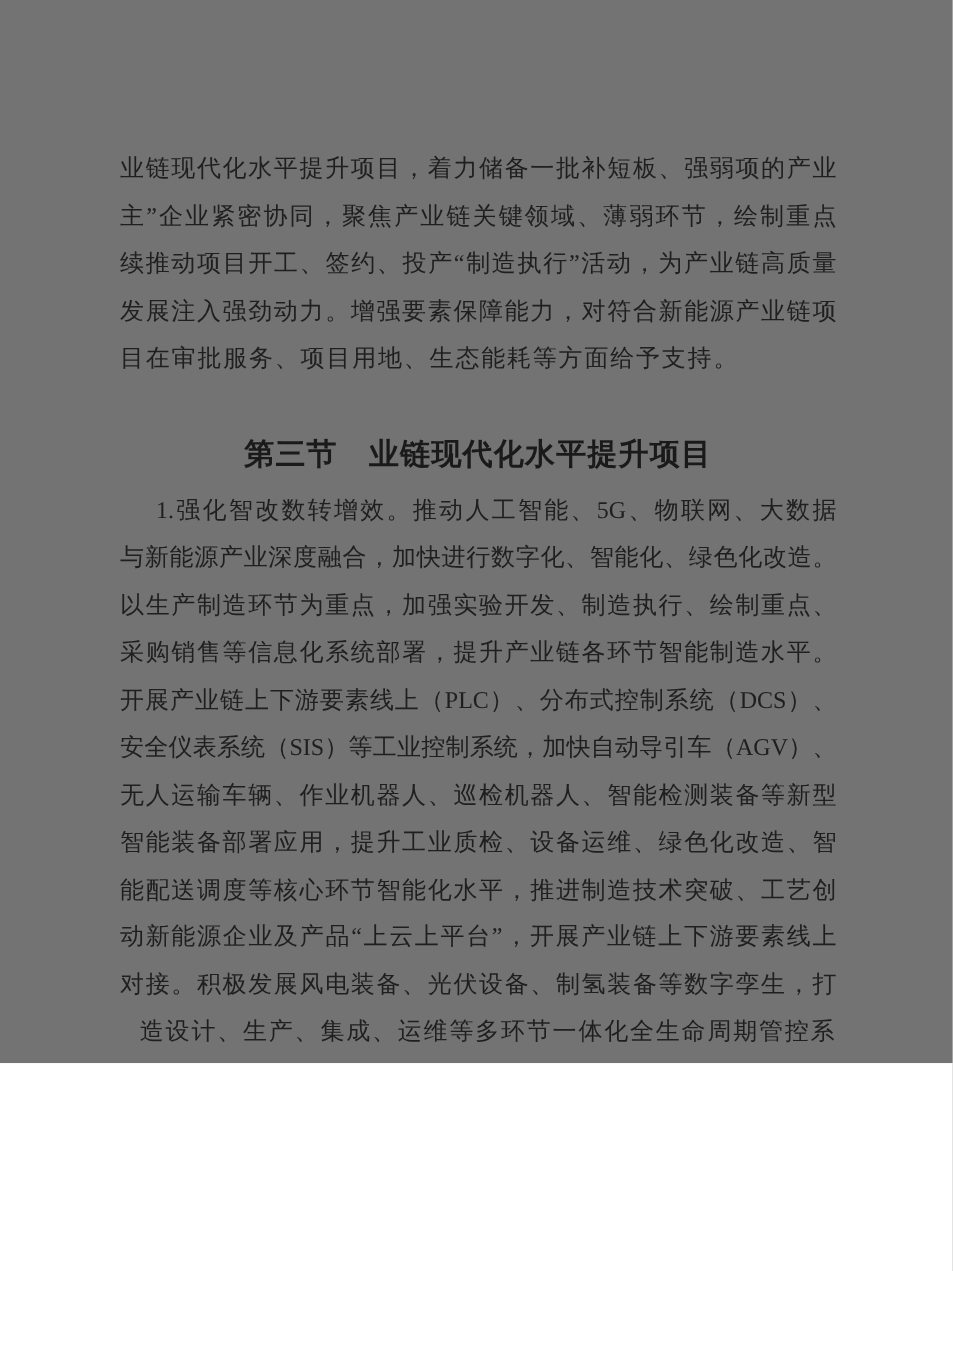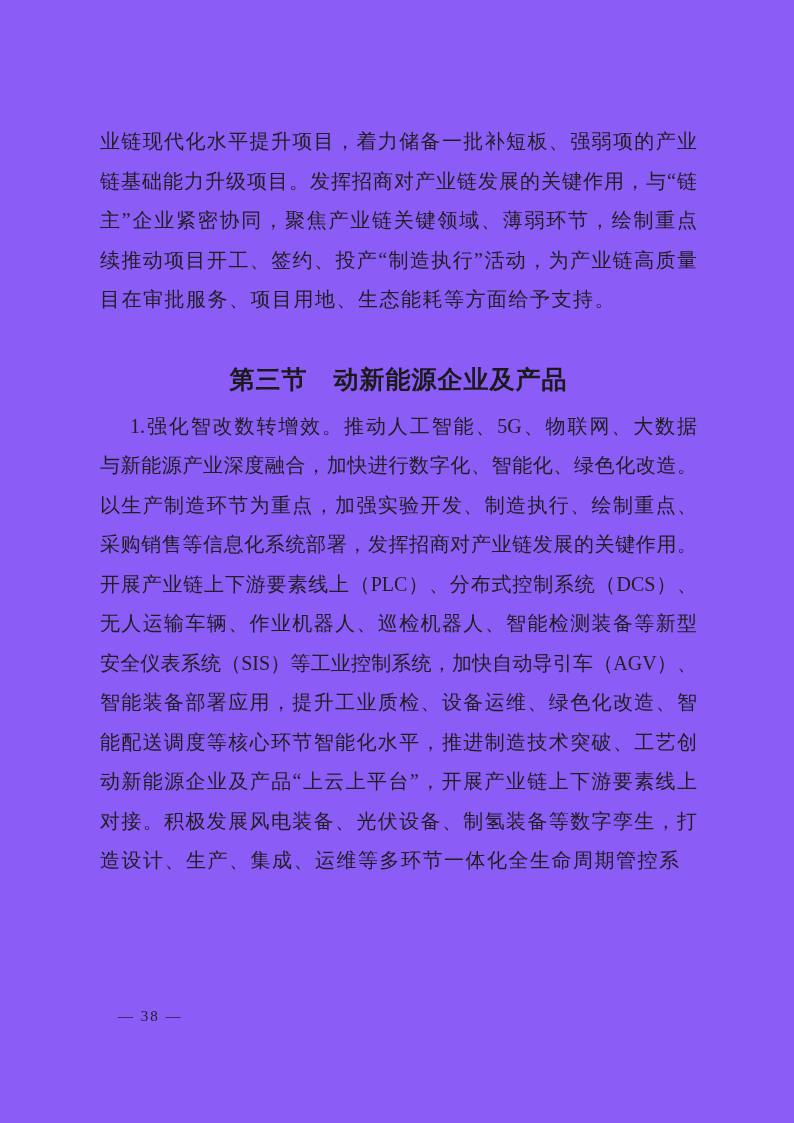--- a/index.html
+++ b/index.html
@@ -3,42 +3,42 @@
 <meta charset="utf-8">
 <style>
   html, body {
     margin: 0;
     padding: 0;
     background: #ffffff;
   }
   .page {
     position: relative;
     width: 794px;
-    height: 1123px;
-    background: #8b5cf6;
+    height: 886px;
+    background: #737373;
     overflow: hidden;
     font-family: "Liberation Serif", serif;
     color: #1f1f1f;
   }
   .content {
     position: absolute;
     left: 100px;
     top: 122px;
     width: 597px;
   }
   .para .line {
     font-size: 20px;
     line-height: 39.5px;
     height: 39.5px;
     text-align: justify;
     text-align-last: justify;
     overflow: hidden;
   }
   .para .line.last {
-    text-align: left;
+    text-align: right;
     text-align-last: left;
     letter-spacing: 1.5px;
   }
   .para2 .line:first-child {
     padding-left: 30px;
     margin-top: 12px;
   }
   .heading {
     margin: 46px 0 14px 0;
     height: 27px;
@@ -69,34 +69,34 @@
     font-family: "DejaVu Sans", sans-serif;
   }
 </style>
 </head>
 <body>
 
 <div class="page">
   <div class="content">
     <div class="para para1">
         <div class="line">业链现代化水平提升项目，着力储备一批补短板、强弱项的产业</div>
-        <div class="line">链基础能力升级项目。发挥招商对产业链发展的关键作用，与“链</div>
         <div class="line">主”企业紧密协同，聚焦产业链关键领域、薄弱环节，绘制重点</div>
         <div class="line">续推动项目开工、签约、投产“制造执行”活动，为产业链高质量</div>
+        <div class="line">发展注入强劲动力。增强要素保障能力，对符合新能源产业链项</div>
         <div class="line last">目在审批服务、项目用地、生态能耗等方面给予支持。</div>
       </div>
-    <h2 class="heading">第三节　动新能源企业及产品</h2>
+    <h2 class="heading">第三节　业链现代化水平提升项目</h2>
     <div class="para para2">
         <div class="line">1.强化智改数转增效。推动人工智能、5G、物联网、大数据</div>
         <div class="line">与新能源产业深度融合，加快进行数字化、智能化、绿色化改造。</div>
         <div class="line">以生产制造环节为重点，加强实验开发、制造执行、绘制重点、</div>
-        <div class="line">采购销售等信息化系统部署，发挥招商对产业链发展的关键作用。</div>
+        <div class="line">采购销售等信息化系统部署，提升产业链各环节智能制造水平。</div>
         <div class="line">开展产业链上下游要素线上（PLC）、分布式控制系统（DCS）、</div>
+        <div class="line">安全仪表系统（SIS）等工业控制系统，加快自动导引车（AGV）、</div>
         <div class="line">无人运输车辆、作业机器人、巡检机器人、智能检测装备等新型</div>
-        <div class="line">安全仪表系统（SIS）等工业控制系统，加快自动导引车（AGV）、</div>
         <div class="line">智能装备部署应用，提升工业质检、设备运维、绿色化改造、智</div>
         <div class="line">能配送调度等核心环节智能化水平，推进制造技术突破、工艺创</div>
         <div class="line">动新能源企业及产品“上云上平台”，开展产业链上下游要素线上</div>
         <div class="line">对接。积极发展风电装备、光伏设备、制氢装备等数字孪生，打</div>
         <div class="line last">造设计、生产、集成、运维等多环节一体化全生命周期管控系统。</div>
       </div>
   </div>
   <div class="page-number">— 38 —</div>
   <div class="watermark" style="color: rgb(227, 237, 218);">tanguanli.org.cn</div>
 </div>

